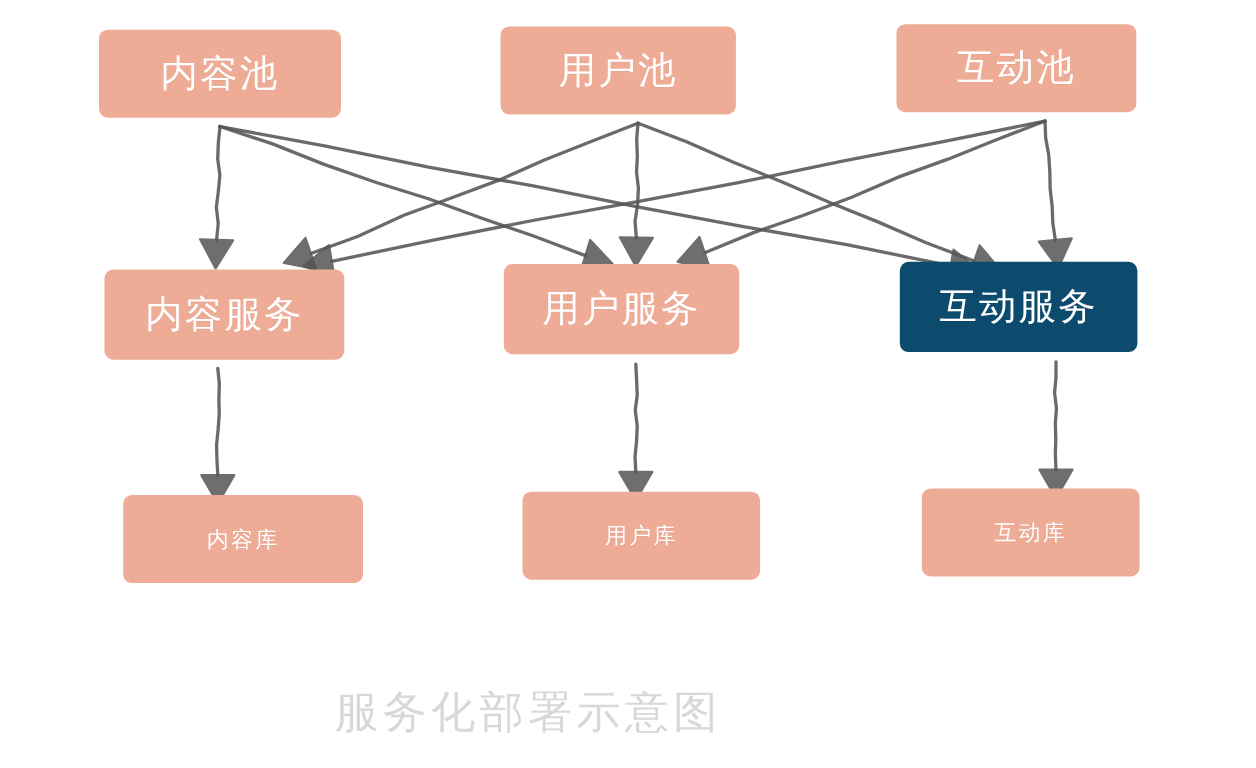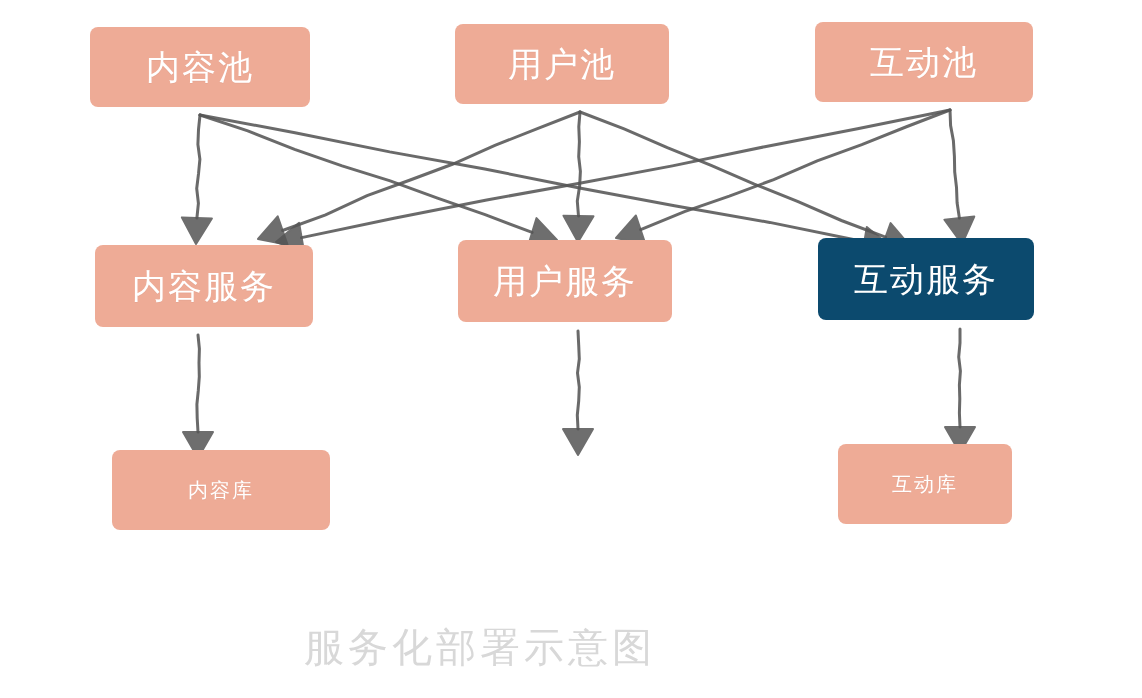--- a/index.html
+++ b/index.html
@@ -133,18 +133,21 @@
   <div class="node row-service" style="left: 458px; top: 240px; width: 214px; height: 82px; background: rgb(238, 171, 150); color: rgb(255, 255, 255);">
     <span class="node-label">用户服务</span>
   </div>
   <div class="node row-service" style="left: 818px; top: 238px; width: 216px; height: 82px; background: #0c4a6e; color: rgb(255, 255, 255);">
     <span class="node-label">互动服务</span>
   </div>
 
   <div class="node row-store" style="left: 112px; top: 450px; width: 218px; height: 80px; background: rgb(238, 171, 150); color: rgb(255, 255, 255);">
     <span class="node-label">内容库</span>
   </div>
-  <div class="node row-store" style="left: 838px; top: 444px; width: 174px; height: 80px; background: rgb(238, 171, 150); color: rgb(255, 255, 255);">
+  <div class="node row-store" style="left: 475px; top: 447px; width: 216px; height: 80px; background: rgb(238, 171, 150); color: rgb(255, 255, 255);">
+    <span class="node-label">用户库</span>
+  </div>
+  <div class="node row-store" style="left: 838px; top: 444px; width: 198px; height: 80px; background: rgb(238, 171, 150); color: rgb(255, 255, 255);">
     <span class="node-label">互动库</span>
   </div>
 
   <div class="caption" style="color: rgb(216, 216, 216);">服务化部署示意图</div>
 </div>
 
 </body></html>

